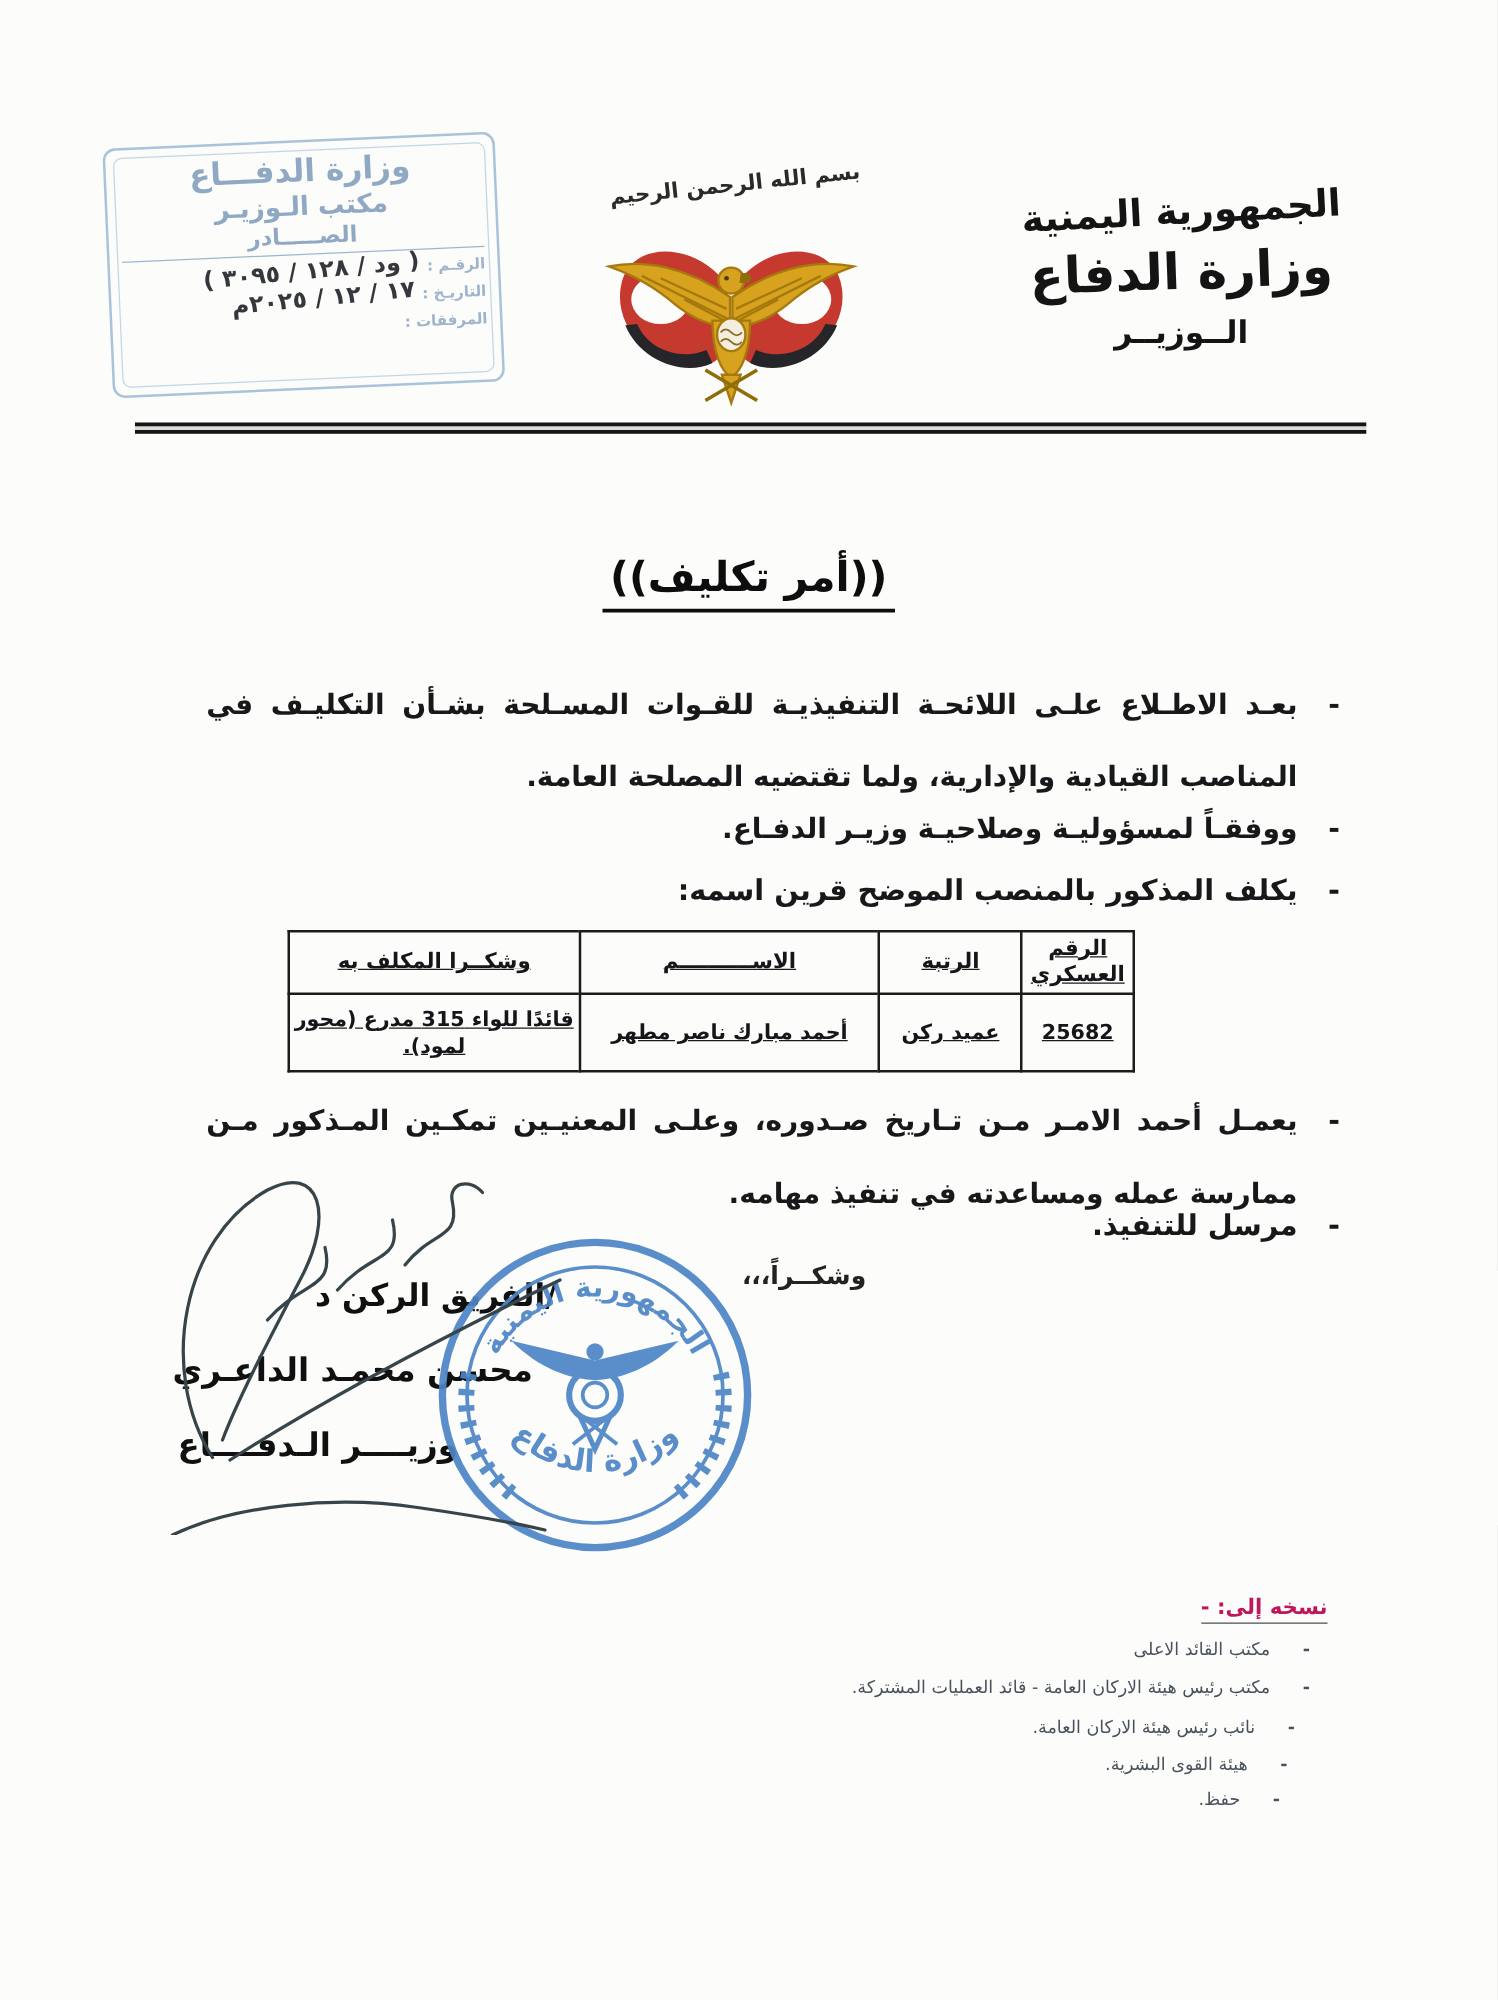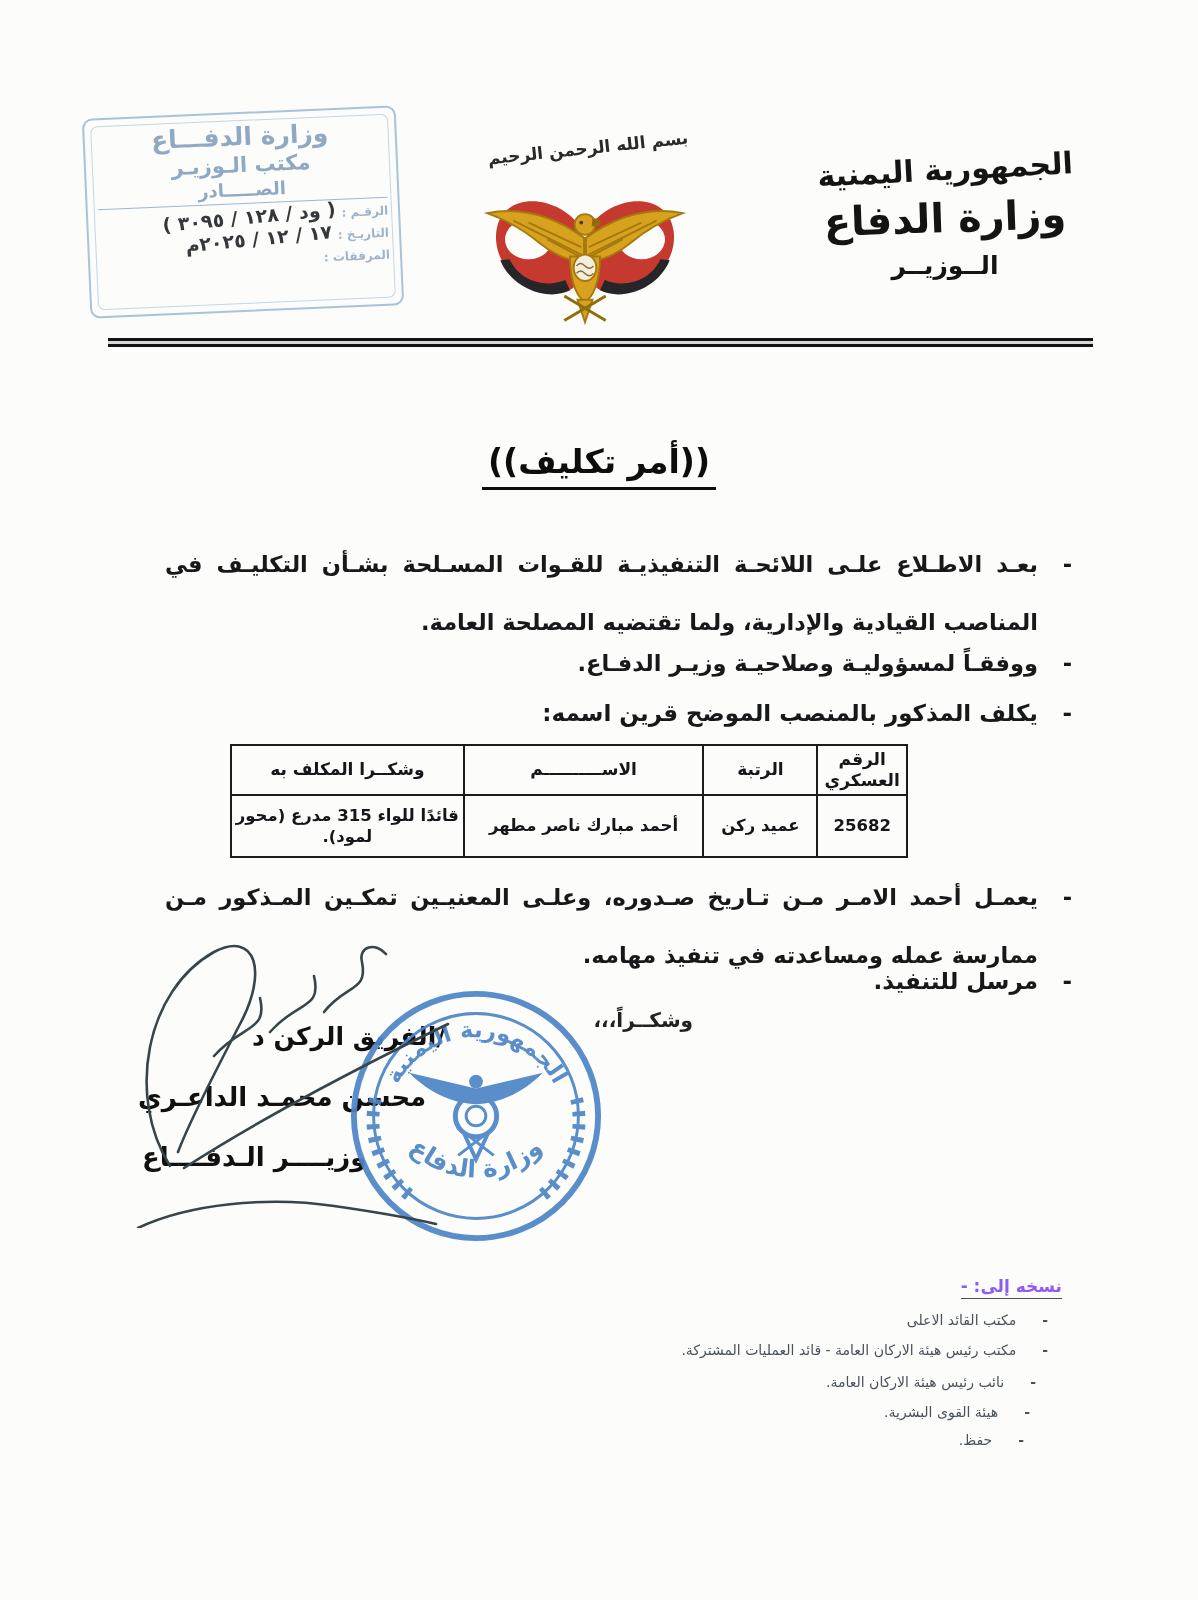--- a/index.html
+++ b/index.html
@@ -45,36 +45,36 @@
   .bullet .dash{position:absolute;right:-4px;top:0;font-weight:bold;}
   .bullet .btxt{display:block;padding-right:30px;}
   .b-just .btxt{text-align:justify;}
   .b1{top:535px;font-size:22.5px;font-weight:600;line-height:58px;}
   .b2{top:650px;font-size:22.5px;font-weight:600;}
   .b3{top:700px;font-size:23px;font-weight:bold;}
   .b4{top:868px;font-size:22.5px;font-weight:600;line-height:58px;}
   .b5{top:968px;font-size:23px;font-weight:bold;}
 
   
-  .assign-table{position:absolute;left:230px;top:744px;width:678px;border-collapse:collapse;direction:rtl;}
+  .assign-table{position:absolute;left:230px;top:744px;width:678px;border-collapse:collapse;direction:rtl;text-decoration:underline;}
   .assign-table th,.assign-table td{border:2px solid #1c1c1c;text-align:center;vertical-align:middle;color:#15161a;}
   .assign-table th{font-size:17px;font-weight:bold;height:50px;line-height:1.25;}
   .assign-table td{font-size:16.5px;font-weight:600;height:62px;line-height:1.3;}
   .col-num{width:90px;} .col-rank{width:116px;} .col-name{width:244px;} .col-pos{width:238px;}
 
   
   .thanks{position:absolute;right:505px;top:1008px;font-size:20px;font-weight:bold;color:#222;direction:rtl;}
   .sig-l1{position:absolute;left:252px;top:1022px;font-size:25px;font-weight:bold;color:#101010;z-index:1;}
   .sig-l2{position:absolute;left:138px;top:1082px;font-size:26px;font-weight:bold;color:#101010;z-index:1;letter-spacing:1px;}
   .sig-l3{position:absolute;left:142px;top:1142px;font-size:26px;font-weight:bold;color:#101010;z-index:1;letter-spacing:2px;}
   .seal-svg{position:absolute;left:338px;top:988px;width:276px;height:256px;opacity:.92;z-index:2;}
   .handwriting{position:absolute;left:118px;top:928px;width:470px;height:300px;z-index:3;pointer-events:none;}
 
   
-  .copies-head{position:absolute;right:136px;top:1276px;font-size:17px;font-weight:bold;color:#8b5cf6;
+  .copies-head{position:absolute;right:136px;top:1276px;font-size:17px;font-weight:bold;color:#be185d;
     border-bottom:1.5px solid #4a4f55;padding-bottom:2px;direction:rtl;}
   .copy-item{position:absolute;direction:rtl;font-size:14px;font-weight:500;color:#49525c;white-space:nowrap;}
   .copy-item .dash{margin-left:26px;font-weight:bold;}
   .ci1{right:150px;top:1312px;} .ci2{right:150px;top:1342px;margin-left:43px;}
   .ci3{right:162px;top:1374px;} .ci4{right:168px;top:1404px;} .ci5{right:174px;top:1432px;}
 </style>
 </head>
 <body>
 
 <div class="page">

